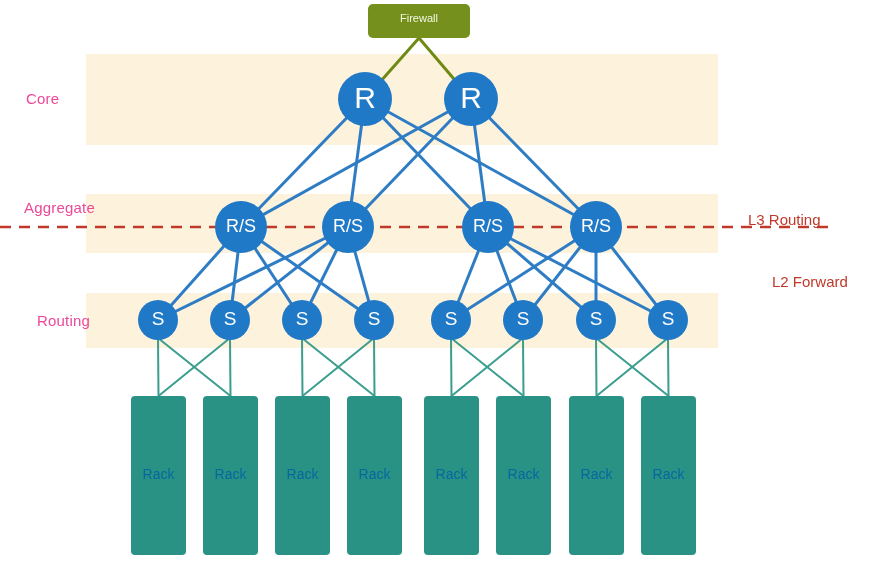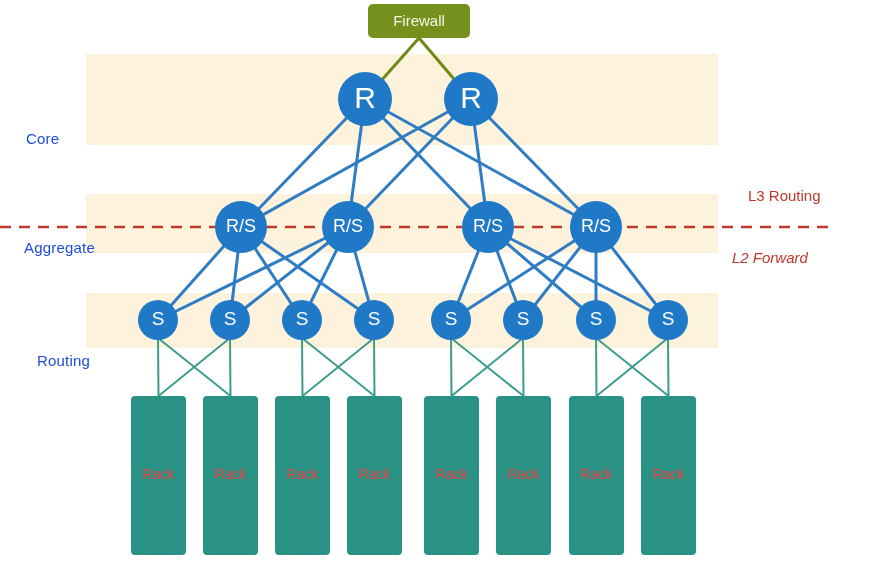--- a/index.html
+++ b/index.html
@@ -8,49 +8,49 @@
     background:#ffffff;
     font-family:"Liberation Sans", sans-serif;
     overflow:hidden;
     position:relative;
   }
   #stage{position:absolute;left:0;top:0;width:878px;height:568px;}
   svg.layer{position:absolute;left:0;top:0;width:878px;height:568px;}
 
   .tier-label{
     position:absolute;
-    color:#1d4ed8;
+    color:#ec4899;
     font-size:15px;
     letter-spacing:.2px;
     white-space:nowrap;
-    margin-top:40px;
   }
   .side-note{
     position:absolute;
     color:#c0392b;
     font-size:15px;
     white-space:nowrap;
+    margin-top:24px;
   }
   .fw-label{
     position:absolute;
     color:#f2f7e4;
-    font-size:15px;
+    font-size:11px;
     white-space:nowrap;
     text-align:center;
   }
   .node-label{
     position:absolute;
     color:#ffffff;
     white-space:nowrap;
     text-align:center;
     pointer-events:none;
   }
   .rack-label{
     position:absolute;
-    color:#ef4444;
+    color:#0369a1;
     font-size:14px;
     white-space:nowrap;
     text-align:center;
   }
 </style>
 </head>
 <body>
 
 <div id="stage">
 
@@ -153,16 +153,16 @@
       <div class="node-label" style="left: 628px; top: 306.32px; width: 80px; font-size: 19px; line-height: 26.22px;">S</div>
       <div class="rack-label" style="left: 131px; top: 465.5px; width: 55px;">Rack</div>
       <div class="rack-label" style="left: 203px; top: 465.5px; width: 55px;">Rack</div>
       <div class="rack-label" style="left: 275px; top: 465.5px; width: 55px;">Rack</div>
       <div class="rack-label" style="left: 347px; top: 465.5px; width: 55px;">Rack</div>
       <div class="rack-label" style="left: 424px; top: 465.5px; width: 55px;">Rack</div>
       <div class="rack-label" style="left: 496px; top: 465.5px; width: 55px;">Rack</div>
       <div class="rack-label" style="left: 569px; top: 465.5px; width: 55px;">Rack</div>
       <div class="rack-label" style="left: 641px; top: 465.5px; width: 55px;">Rack</div>
       <div class="side-note" style="left: 748px; top: 187px;">L3 Routing</div>
-      <div class="side-note" style="left: 732px; top: 249px; font-style: italic;">L2 Forward</div>
+      <div class="side-note" style="left: 772px; top: 249px;">L2 Forward</div>
     </div>
 
 </div>
 
 </body></html>

